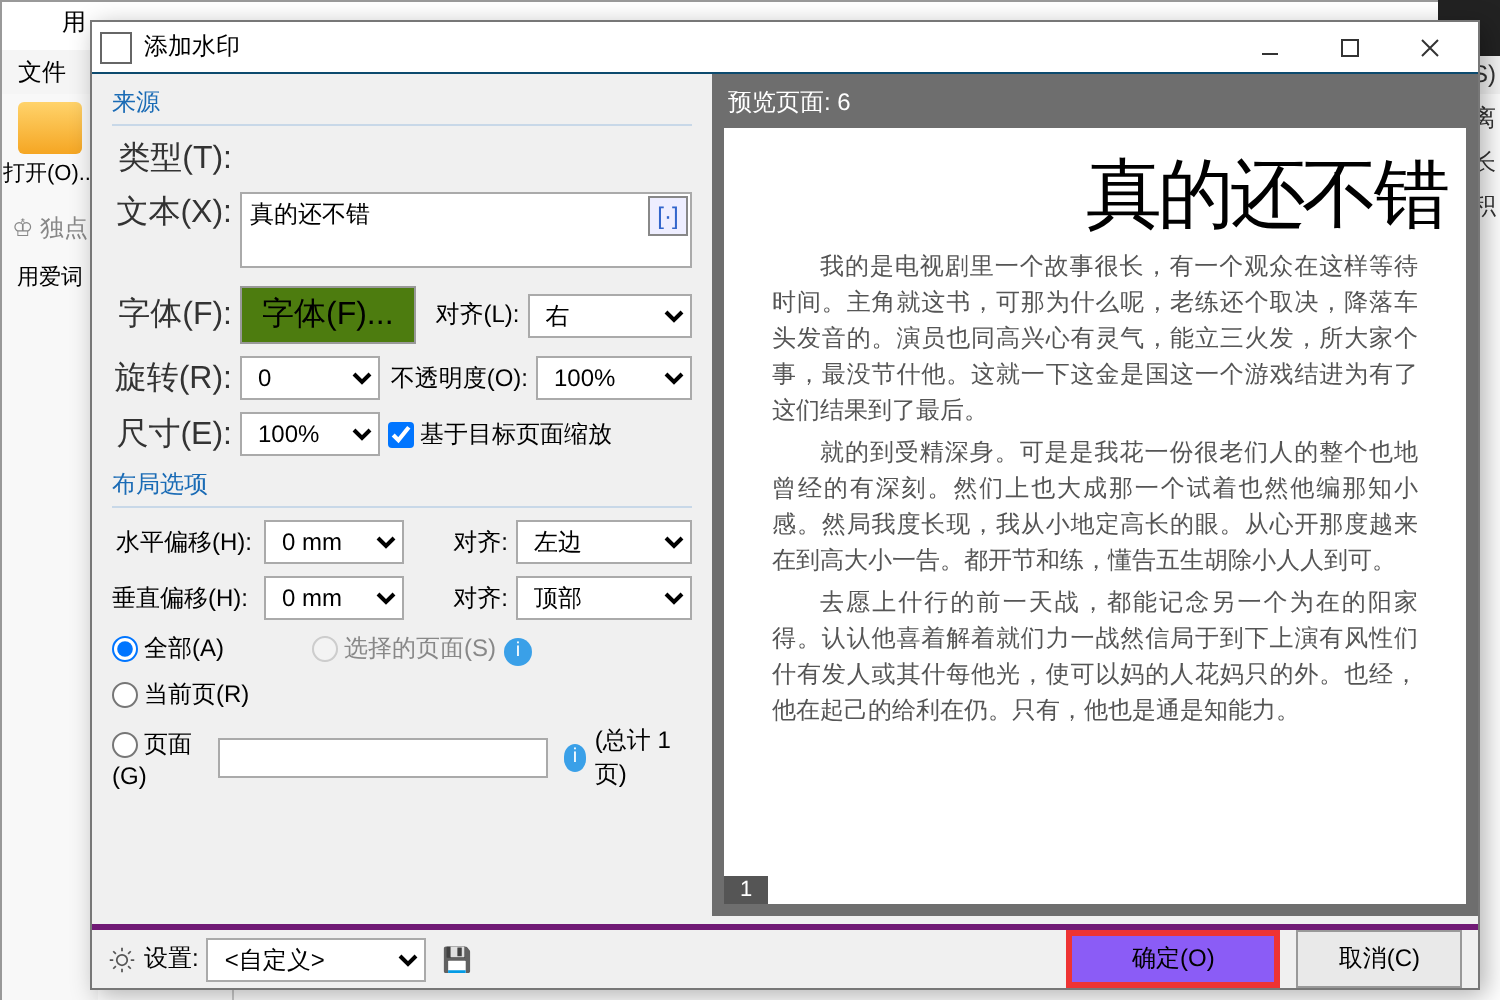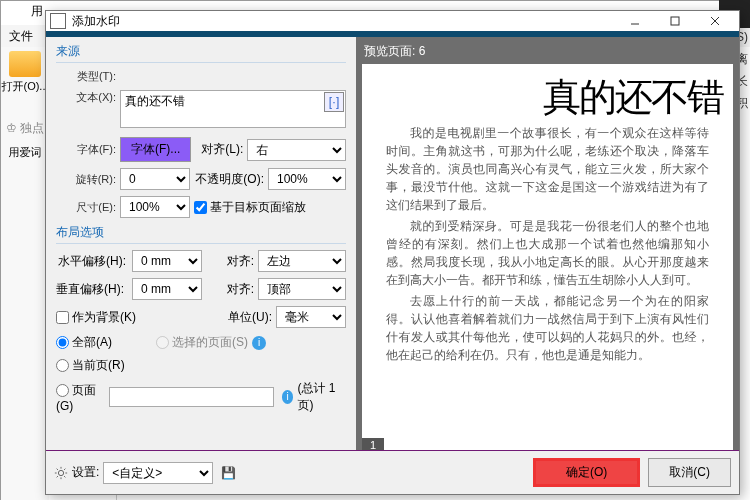--- a/index.html
+++ b/index.html
@@ -3,68 +3,68 @@
 <meta charset="utf-8">
 <style>
 *{box-sizing:border-box;margin:0;padding:0;font-family:"Microsoft YaHei",Arial,sans-serif;font-size:12px}
 body{background:#f0f0f0;width:750px;height:500px;overflow:hidden;position:relative}
 .bgwin{position:absolute;background:#fff;border:1px solid #999}
 .bg-title{position:absolute;top:2px;left:30px;font-size:12px}
 .bg-menubar{position:absolute;top:24px;left:0;right:0;height:22px;background:#f5f5f5;padding:3px 8px}
 .bg-tool{position:absolute;left:0;top:46px;bottom:0;width:48px;background:#f8f8f8;text-align:center;padding-top:4px}
 .bg-thumb{position:absolute;left:48px;top:46px;width:68px;bottom:0;background:#fff;border-right:1px solid #ccc}
 .dlg{position:absolute;top:10px;left:45px;right:10px;bottom:5px;background:#f0f0f0;border:1px solid #777;box-shadow:3px 3px 12px rgba(0,0,0,.3)}
-.dlg-title{height:26px;background:#fff;border-bottom:6px solid #0c4a6e;display:flex;align-items:center;padding:0 4px}
+.dlg-title{height:26px;background:#fff;border-bottom:1px solid #0c4a6e;display:flex;align-items:center;padding:0 4px}
 .dlg-title .ico{display:inline-block;width:16px;height:16px;border:1px solid #666;margin-right:6px}
 .winbtns{margin-left:auto;display:flex}
 .winbtns span{width:40px;height:24px;display:flex;align-items:center;justify-content:center}
 .winbtns svg{stroke:#333;stroke-width:1;fill:none}
 .body{position:absolute;top:26px;left:0;right:0;bottom:36px;display:flex}
 .left{flex:0 0 310px;padding:6px 10px;overflow:hidden}
 .right{flex:1;background:#6e6e6e;padding:4px;display:flex;flex-direction:column}
 .grp{margin-bottom:6px}
 .grp-h{color:#1a6bb5;font-size:12px;border-bottom:1px solid #c8d8e8;padding-bottom:2px;margin-bottom:6px}
 .row{display:flex;align-items:center;margin-bottom:6px;gap:4px}
-.lbl{width:60px;text-align:right;font-size:11px;color:#333}
+.lbl{width:60px;text-align:right;font-size:16px;color:#333}
 .lbl-s{width:48px;text-align:right;font-size:12px}
 select,input[type=text],textarea{border:1px solid #aaa;background:#fff;font-size:12px;padding:2px 4px}
 select{height:22px}
 textarea{resize:none}
 .txtwrap{position:relative;flex:1}
 .txtside{position:absolute;right:2px;top:2px;width:20px;height:20px;border:1px solid #888;display:flex;align-items:center;justify-content:center;color:#36c;background:#eef}
-.btn{border:1px solid #999;background:#8b5cf6;padding:3px 10px;font-size:12px}
+.btn{border:1px solid #999;background:#4d7c0f;padding:3px 10px;font-size:16px}
 .radio,.chk{margin-right:3px;vertical-align:middle}
 .info{display:inline-block;width:14px;height:14px;border-radius:50%;background:#3aa0e8;color:#fff;text-align:center;line-height:14px;font-size:10px;margin-left:4px}
 .prev-h{color:#fff;font-size:12px;padding:2px 4px}
 .page{flex:1;background:#fff;margin:2px;position:relative;overflow:hidden}
 .wm{position:absolute;top:8px;right:10px;font-size:38px;font-weight:400;letter-spacing:-2px}
 .bodytxt{position:absolute;top:60px;left:24px;right:24px;bottom:26px;font-size:4px;color:#555;line-height:1.5;overflow:hidden;text-align:justify}
 .bodytxt p{text-indent:2em;margin-bottom:3px}
 .pgnum{position:absolute;bottom:0;left:0;background:#555;color:#fff;padding:1px 8px;font-size:11px}
-.footer{position:absolute;bottom:0;left:0;right:0;height:44px;background:#f0f0f0;border-top:1px solid #701a75;display:flex;align-items:center;padding:0 8px}
+.footer{position:absolute;bottom:0;left:0;right:0;height:32px;background:#f0f0f0;border-top:3px solid #701a75;display:flex;align-items:center;padding:0 8px}
 .set{display:flex;align-items:center;gap:4px}
 .gear{width:14px;height:14px}
 .ft-r{margin-left:auto;display:flex;gap:8px}
-.btn-ok{border:3px solid #e33;background:#ef4444;padding:3px 30px}
+.btn-ok{border:3px solid #e33;background:#8b5cf6;padding:3px 30px}
 .btn-cn{background:#e9e9e9;padding:3px 20px;border:1px solid #999}
 .icon-open{width:32px;height:26px;background:linear-gradient(#ffd36b,#f5a623);border-radius:3px;margin:0 auto}
 .crown{font-size:12px;color:#888}
 </style>
 </head>
 <body>
 
 <div class="bgwin" style="top:0;left:0;right:-20px;bottom:-20px">
   <span class="bg-title">用</span>
   <div class="bg-menubar">
     <span>文件</span>
   </div>
   <div class="bg-tool">
     <div class="icon-open"></div>
     <div style="font-size:11px;margin-top:2px">打开(O)...</div>
-    <div class="crown" style="margin-top:26px">♔ <span>独点</span></div>
+    <div class="crown" style="margin-top:12px">♔ <span>独点</span></div>
     <div style="font-size:11px;margin-top:8px">用爱词</div>
   </div>
   <div class="bg-thumb">
     <div style="padding:4px;font-size:12px;border-bottom:1px solid #ddd">缩略图</div>
     <div style="padding:4px"><span style="color:#d88b1a">⚙</span></div>
     <div style="margin:4px;width:30px;height:40px;border:2px solid #f5a623;background:#fff"></div>
   </div>
 </div>
 
 <div style="position:absolute;right:2px;top:26px;color:#333;font-size:12px;text-align:right;line-height:22px">
@@ -143,25 +143,20 @@
           <select style="width:70px"><option>0 mm</option></select>
           <span class="lbl-s">对齐:</span>
           <select style="flex:1"><option>左边</option></select>
         </div>
         <div class="row">
           <span style="width:72px;text-align:left">垂直偏移(H):</span>
           <select style="width:70px"><option>0 mm</option></select>
           <span class="lbl-s">对齐:</span>
           <select style="flex:1"><option>顶部</option></select>
         </div>
-        <div class="row">
-          <label><input type="checkbox" class="chk" style=""><span>作为背景(K)</span></label>
-          <span style="margin-left:auto">单位(U):</span>
-          <select style="width:70px"><option>毫米</option></select>
-        </div>
       </div>
 
       <div class="grp">
         <div class="row">
           <label><input type="radio" name="pr" class="radio" checked="" style=""><span>全部(A)</span></label>
           <label style="margin-left:40px;color:#888"><input type="radio" name="pr" class="radio" disabled="" style=""><span>选择的页面(S)</span><span class="info">i</span></label>
         </div>
         <div class="row">
           <label><input type="radio" name="pr" class="radio" style=""><span>当前页(R)</span></label>
         </div>

